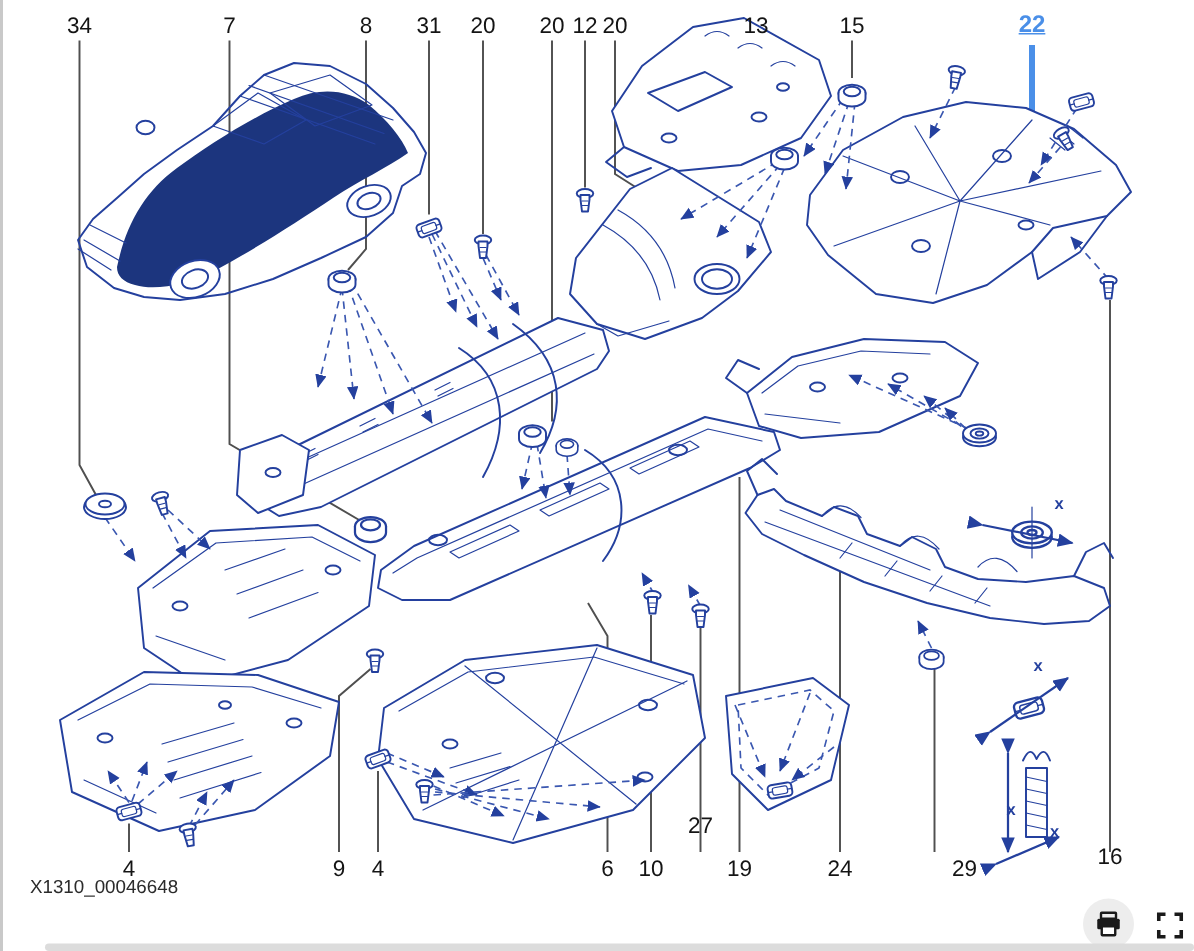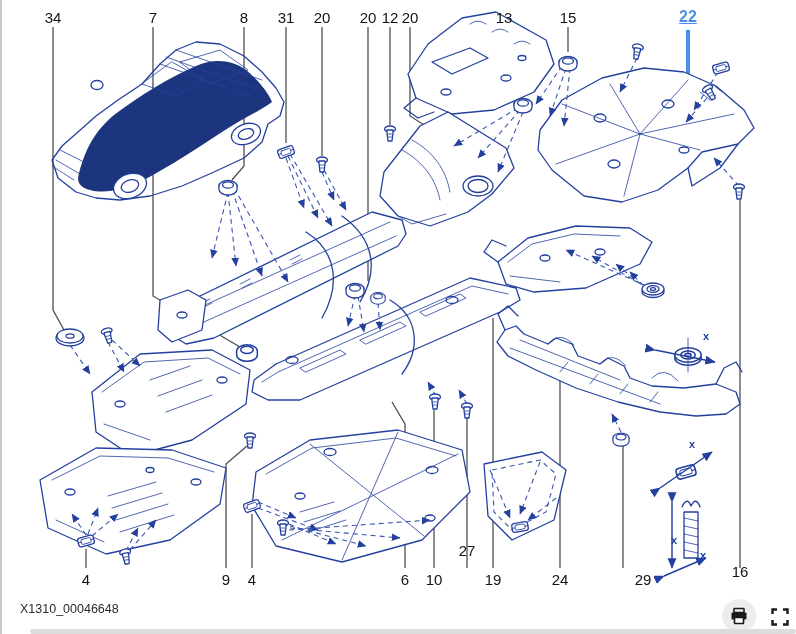--- a/index.html
+++ b/index.html
@@ -11,21 +11,21 @@
   svg .ln{fill:none;stroke:#24409e;stroke-width:1.3;stroke-linejoin:round;stroke-linecap:round;}
   svg .thin{stroke-width:0.8;}
   svg .fillw{fill:#ffffff;}
   svg .dash{fill:none;stroke:#3a57b0;stroke-width:1.1;stroke-dasharray:5 4;}
   svg .lead{fill:none;stroke:#4f4f4f;stroke-width:1.3;}
   svg .dim{fill:none;stroke:#24409e;stroke-width:1.5;}
   .co{position:absolute;transform:translateX(-50%);font-size:15px;color:#141414;
       line-height:16px;cursor:pointer;user-select:none;}
   .co.hl{color:#4a8fe8;font-weight:bold;font-size:16px;text-decoration:underline;}
   .xm{position:absolute;font-size:11px;font-weight:bold;color:#24409e;}
-  .code{position:absolute;left:20px;top:602px;font-size:12.5px;color:#2b2b2b;}
+  .code{position:absolute;left:20px;top:584px;font-size:12.5px;color:#2b2b2b;}
   .btn{position:absolute;width:34px;height:34px;border-radius:50%;display:flex;
        align-items:center;justify-content:center;cursor:pointer;}
   .btn.print{left:722px;top:599px;background:#ededed;}
   .btn.fs{left:763px;top:600px;background:transparent;}
 </style>
 </head>
 <body>
 
 <div id="stage">
   <div class="left-border"></div>

